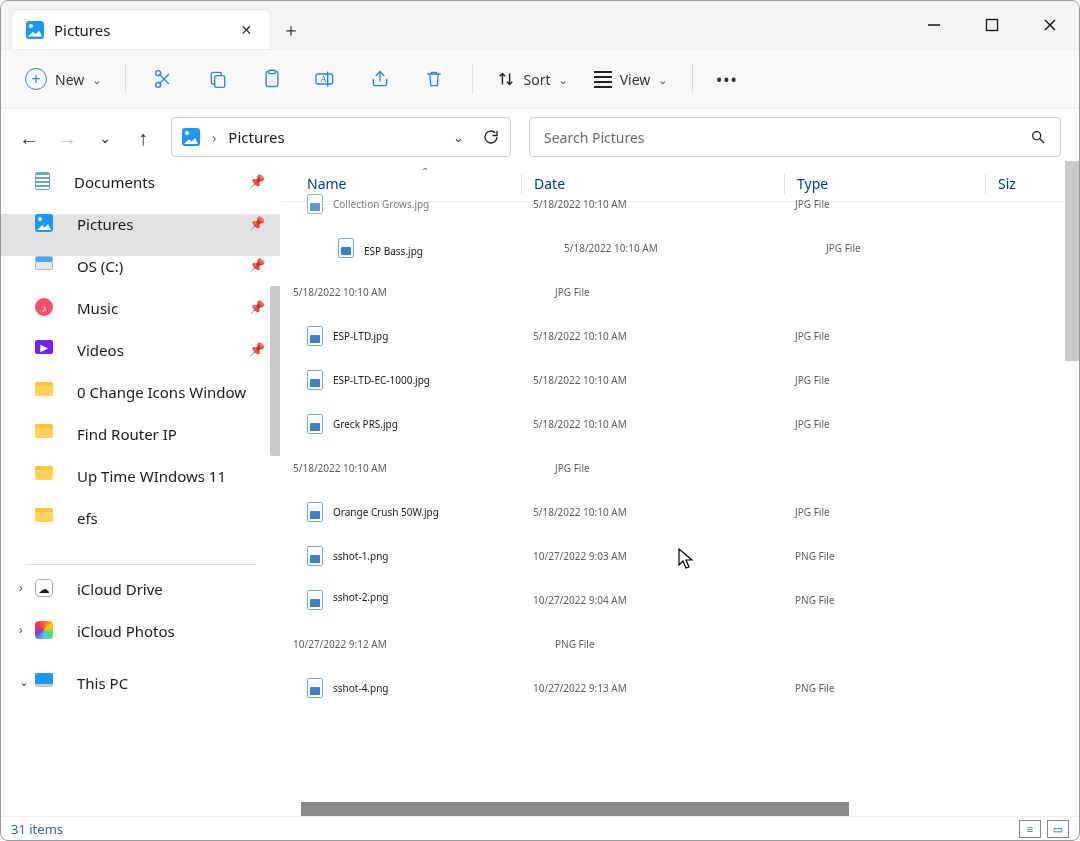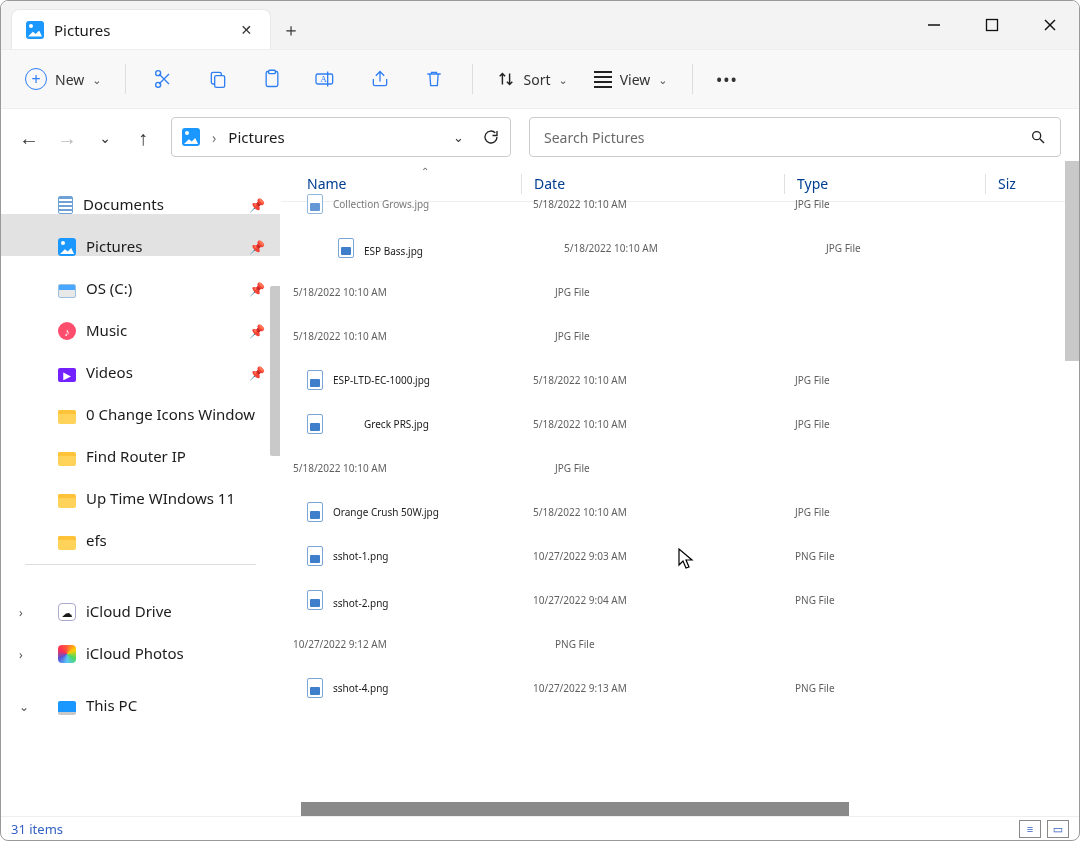--- a/index.html
+++ b/index.html
@@ -52,21 +52,21 @@
   .navrow{height:56px;display:flex;align-items:center;padding:0 18px;gap:18px;}
   .navarrow{width:20px;color:#333;font-size:20px;text-align:center;}
   .navarrow.dim{color:#bcbcbc;}
   .addrbox{flex:0 0 340px;height:40px;border:1px solid #ccc;border-radius:4px;display:flex;align-items:center;padding:0 10px;gap:12px;}
   .addrbox .crumb{font-size:15px;}
   .addrbox .right{margin-left:auto;display:flex;gap:18px;align-items:center;color:#333;}
   .searchbox{flex:1;height:40px;border:1px solid #ccc;border-radius:4px;display:flex;align-items:center;padding:0 14px;color:#6a6a6a;justify-content:space-between;gap:16px;}
   
   .main{flex:1;display:flex;min-height:0;border-top:1px solid #fff;}
   .sidebar{width:280px;border-right:1px solid #fff;padding-top:6px;position:relative;overflow:hidden;}
-  .sbitem{height:42px;display:flex;align-items:flex-end;gap:10px;padding-left:57px;padding-right:14px;font-size:15px;}
+  .sbitem{height:42px;display:flex;align-items:flex-start;gap:24px;padding-left:34px;padding-right:14px;font-size:15px;}
   .sbitem.sel{background:var(--selection);}
   .sbitem .pin{margin-left:auto;color:#777;font-size:13px;}
   .sbitem .expander{position:absolute;left:18px;color:#555;font-size:12px;}
   .sb-sep{height:1px;background:#ddd;margin:14px 24px;}
   .folder-icon{width:18px;height:14px;background:#ffd35a;border-radius:2px;position:relative;border-top:4px solid #ffc33a;border-top-left-radius:2px;}
   .folder-icon::before{content:"";position:absolute;left:0;top:-4px;width:8px;height:4px;background:#ffc33a;border-radius:2px 2px 0 0;}
   .drive-icon{width:18px;height:14px;background:linear-gradient(180deg,#4aa7ff 0 40%,#e8e8e8 40% 100%);border:1px solid #9abfe0;border-radius:2px;}
   .music-icon{width:18px;height:18px;background:#ff4d6d;border-radius:50%;display:flex;align-items:center;justify-content:center;color:#fff;font-size:11px;}
   .video-icon{width:18px;height:14px;background:#7321ff;border-radius:2px;display:flex;align-items:center;justify-content:center;color:#fff;font-size:10px;}
   .doc-icon{width:15px;height:18px;border-radius:2px;background:repeating-linear-gradient(180deg,#6ea2d6 0 2px,#fff 2px 4px);border:1px solid #6ea2d6;}
@@ -323,33 +323,37 @@
             <span>ESP Bass.jpg</span>
           </div>
           <div class="col col-date">5/18/2022 10:10 AM</div>
           <div class="col col-type">JPG File</div>
         </div>
         <div class="row">
           <div class="col col-date">5/18/2022 10:10 AM</div>
           <div class="col col-type">JPG File</div>
         </div>
         <div class="row">
+          <div class="col col-name" style="display:flex;align-items:center;">
+            <span class="fileicon"></span>
+            <span>ESP-LTD.jpg</span>
+          </div>
           <div class="col col-date">5/18/2022 10:10 AM</div>
           <div class="col col-type">JPG File</div>
         </div>
         <div class="row">
           <div class="col col-name" style="display:flex;align-items:center;">
             <span class="fileicon"></span>
             <span>ESP-LTD-EC-1000.jpg</span>
           </div>
           <div class="col col-date">5/18/2022 10:10 AM</div>
           <div class="col col-type">JPG File</div>
         </div>
         <div class="row">
-          <div class="col col-name" style="display:flex;align-items:center;gap:31px;">
+          <div class="col col-name" style="display:flex;align-items:center;">
             <span class="fileicon"></span>
             <span>Greck PRS.jpg</span>
           </div>
           <div class="col col-date">5/18/2022 10:10 AM</div>
           <div class="col col-type">JPG File</div>
         </div>
         <div class="row">
           <div class="col col-date">5/18/2022 10:10 AM</div>
           <div class="col col-type">JPG File</div>
         </div>
@@ -363,21 +367,21 @@
         </div>
         <div class="row">
           <div class="col col-name" style="display:flex;align-items:center;">
             <span class="fileicon"></span>
             <span>sshot-1.png</span>
           </div>
           <div class="col col-date">10/27/2022 9:03 AM</div>
           <div class="col col-type">PNG File</div>
         </div>
         <div class="row">
-          <div class="col col-name" style="display:flex;align-items:flex-end;">
+          <div class="col col-name" style="display:flex;align-items:flex-start;">
             <span class="fileicon"></span>
             <span>sshot-2.png</span>
           </div>
           <div class="col col-date">10/27/2022 9:04 AM</div>
           <div class="col col-type">PNG File</div>
         </div>
         <div class="row">
           <div class="col col-date">10/27/2022 9:12 AM</div>
           <div class="col col-type">PNG File</div>
         </div>

